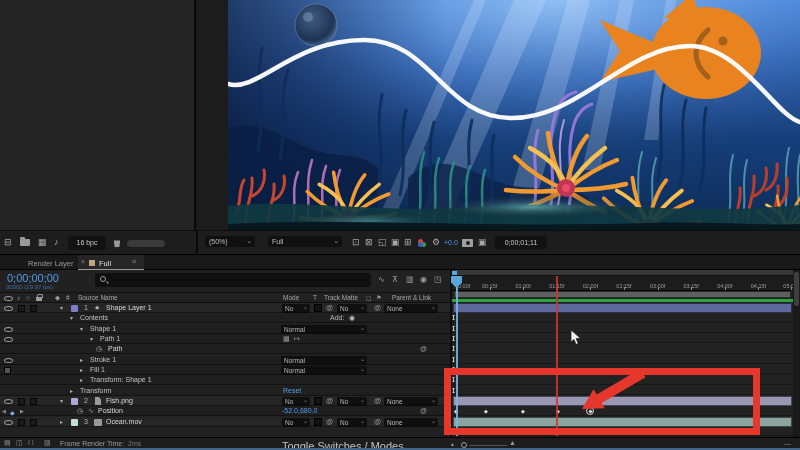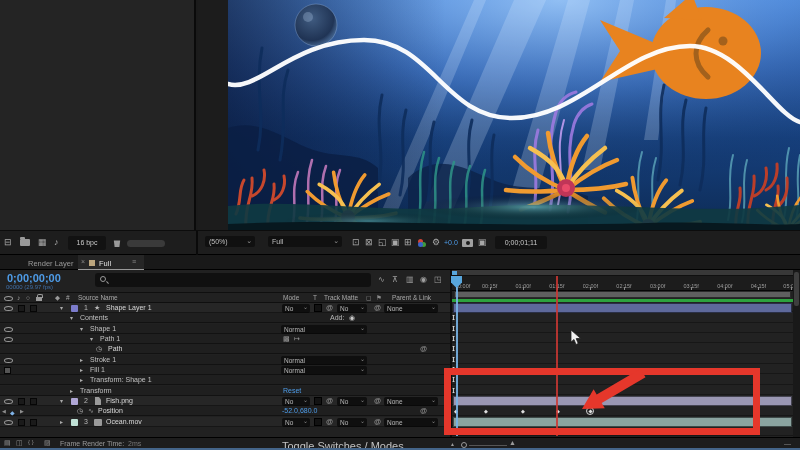--- a/index.html
+++ b/index.html
@@ -245,21 +245,21 @@
       <span class="txt" style="left:28px;top:4px;font-size:7.5px;color:#9a9a9a">Render Layer</span>
       <div class="abs" style="left:78px;top:0;width:66px;height:15px;background:#262626;border-bottom:1px solid #9a9a9a">
         <span class="txt" style="left:3px;top:3px;font-size:7px;color:#8a8a8a">×</span>
         <span class="abs" style="left:11px;top:4.5px;width:6px;height:6px;background:#bba57e"></span>
         <span class="txt" style="left:21px;top:3.5px;font-size:7.5px;color:#e0e0e0">Full</span>
         <span class="txt" style="left:54px;top:3px;font-size:7px;color:#8a8a8a">≡</span>
       </div>
     </div>
 
     <div class="abs" style="left:0;top:15px;width:451px;height:22px;background:#212121">
-      <span class="txt" style="left:7px;top:2px;font-size:11px;font-weight:bold;color:#4e9ce8">0;00;00;00</span>
+      <span class="txt" style="left:7px;top:2px;font-size:11px;font-weight:normal;color:#4e9ce8">0;00;00;00</span>
       <span class="txt" style="left:6px;top:14px;font-size:6px;color:#3f6fa8">00000 (29.97 fps)</span>
       <div class="abs" style="left:95px;top:3px;width:276px;height:14px;background:#101010;border-radius:3px">
         <span class="magnifier" style="left:5px;top:3px"></span>
       </div>
       <span class="tl-glyph" style="left:378px;top:6px">∿</span>
       <span class="tl-glyph" style="left:392px;top:6px">⊼</span>
       <span class="tl-glyph" style="left:406px;top:6px">▥</span>
       <span class="tl-glyph" style="left:420px;top:6px">◉</span>
       <span class="tl-glyph" style="left:434px;top:6px">◳</span>
     </div>

